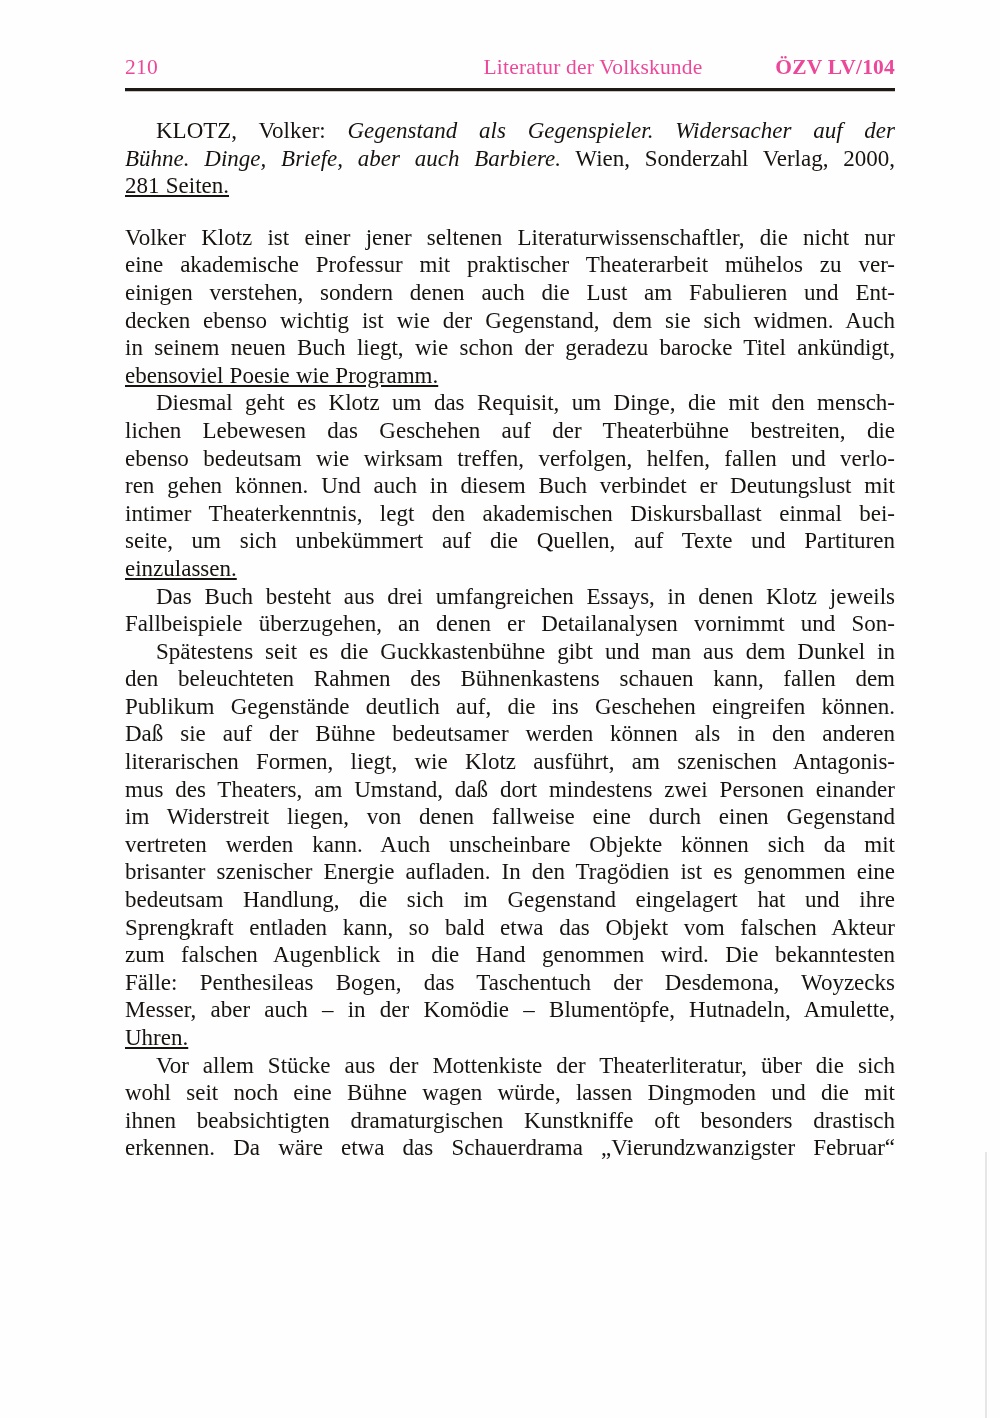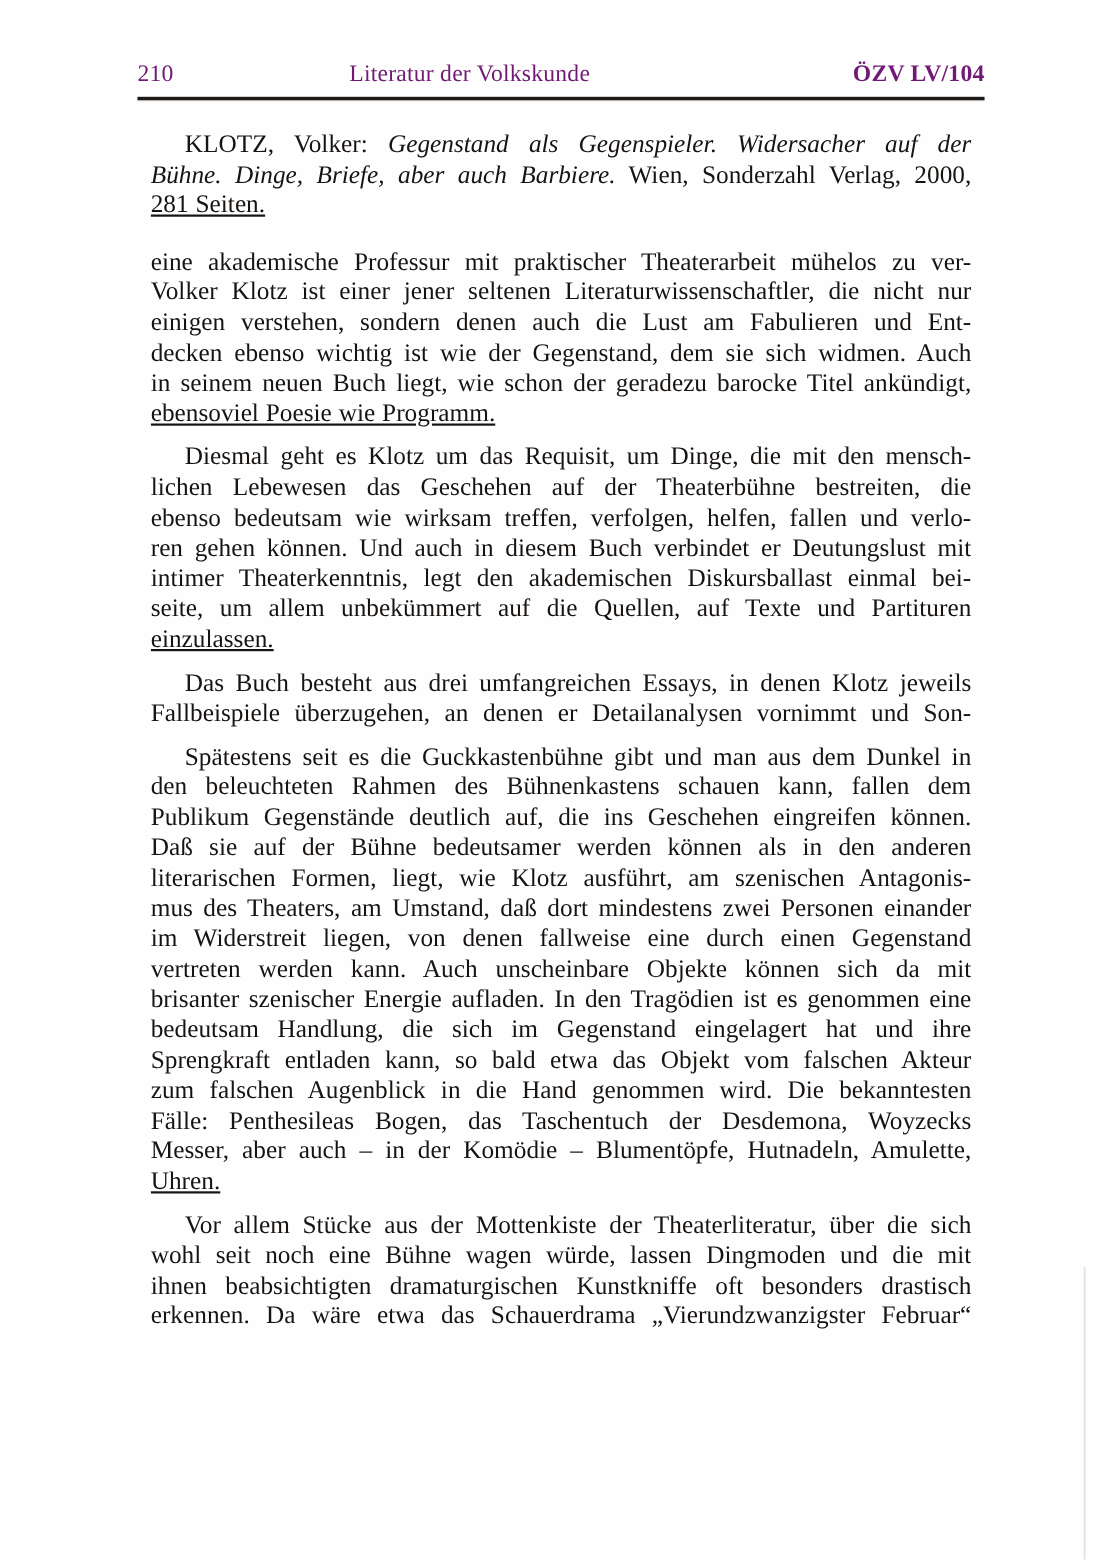--- a/index.html
+++ b/index.html
@@ -22,38 +22,38 @@
     top: 54px;
     width: 770px;
   }
   
   .header {
     display: flex;
     align-items: baseline;
     font-size: 21.5px;
     line-height: 26px;
     letter-spacing: 0.2px;
-    color: #701a75;
+    color: #ec4899;
   }
   .header .h-left  { flex: 1; text-align: left; }
-  .header .h-mid   { flex: 2; text-align: left; }
+  .header .h-mid   { flex: 2; text-align: right; }
   .header .h-right { flex: 1; text-align: right; font-weight: bold; }
   .rule {
     margin-top: 8px;
     height: 3px;
     background: #1c1916;
     box-shadow: 0 1px 0 rgba(30,25,20,0.25);
   }
   
   .content {
     margin-top: 26px;
     font-size: 23px;
     color: #161310;
   }
-  .para { margin: 12px; }
+  .para { margin: 0; }
   .para.space-before { margin-top: 24px; }
   .line {
     height: 27.6px;
     line-height: 27.6px;
     text-align: justify;
     text-align-last: justify;
     overflow: hidden;
     white-space: normal;
     hyphens: none;
     word-spacing: 0.5px;
@@ -90,34 +90,34 @@
 
     <div class="rule"></div>
 
     <div class="content">
         <div class="para">
           <div class="line indent"><span>KLOTZ, Volker: </span><span class="it">Gegenstand als Gegenspieler. Widersacher auf der</span></div>
           <div class="line"><span class="it">Bühne. Dinge, Briefe, aber auch Barbiere.</span><span> Wien, Sonderzahl Verlag, 2000,</span></div>
           <div class="line last"><span>281 Seiten.</span></div>
         </div>
         <div class="para space-before">
+          <div class="line">Volker Klotz ist einer jener seltenen Literaturwissenschaftler, die nicht nur</div>
           <div class="line">eine akademische Professur mit praktischer Theaterarbeit mühelos zu ver-</div>
-          <div class="line">Volker Klotz ist einer jener seltenen Literaturwissenschaftler, die nicht nur</div>
           <div class="line">einigen verstehen, sondern denen auch die Lust am Fabulieren und Ent-</div>
           <div class="line">decken ebenso wichtig ist wie der Gegenstand, dem sie sich widmen. Auch</div>
           <div class="line">in seinem neuen Buch liegt, wie schon der geradezu barocke Titel ankündigt,</div>
           <div class="line last">ebensoviel Poesie wie Programm.</div>
         </div>
         <div class="para">
           <div class="line indent">Diesmal geht es Klotz um das Requisit, um Dinge, die mit den mensch-</div>
           <div class="line">lichen Lebewesen das Geschehen auf der Theaterbühne bestreiten, die</div>
           <div class="line">ebenso bedeutsam wie wirksam treffen, verfolgen, helfen, fallen und verlo-</div>
           <div class="line">ren gehen können. Und auch in diesem Buch verbindet er Deutungslust mit</div>
           <div class="line">intimer Theaterkenntnis, legt den akademischen Diskursballast einmal bei-</div>
-          <div class="line">seite, um allem unbekümmert auf die Quellen, auf Texte und Partituren</div>
+          <div class="line">seite, um sich unbekümmert auf die Quellen, auf Texte und Partituren</div>
           <div class="line last">einzulassen.</div>
         </div>
         <div class="para">
           <div class="line indent">Das Buch besteht aus drei umfangreichen Essays, in denen Klotz jeweils</div>
           <div class="line">Fallbeispiele überzugehen, an denen er Detailanalysen vornimmt und Son-</div>
         </div>
         <div class="para">
           <div class="line indent">Spätestens seit es die Guckkastenbühne gibt und man aus dem Dunkel in</div>
           <div class="line">den beleuchteten Rahmen des Bühnenkastens schauen kann, fallen dem</div>
           <div class="line">Publikum Gegenstände deutlich auf, die ins Geschehen eingreifen können.</div>

